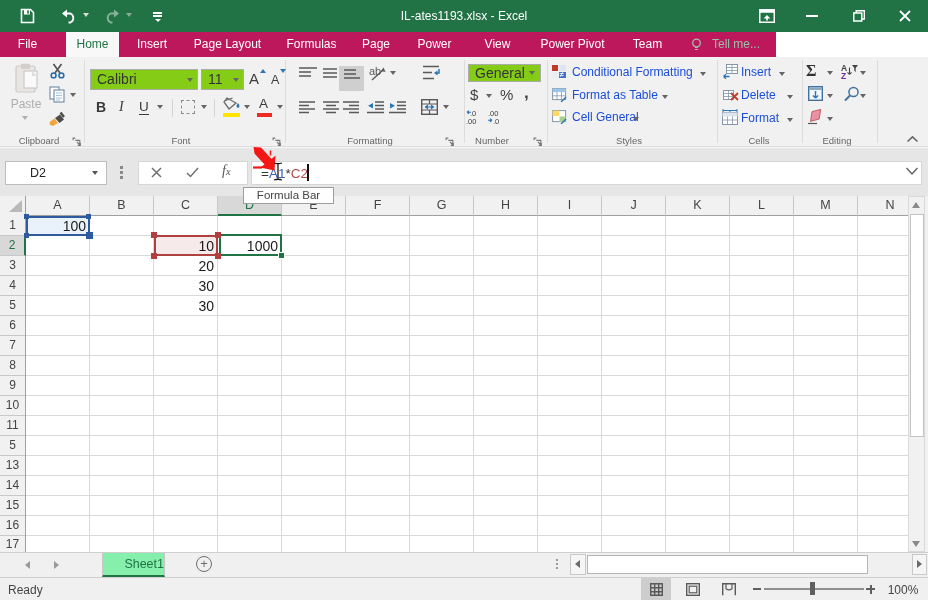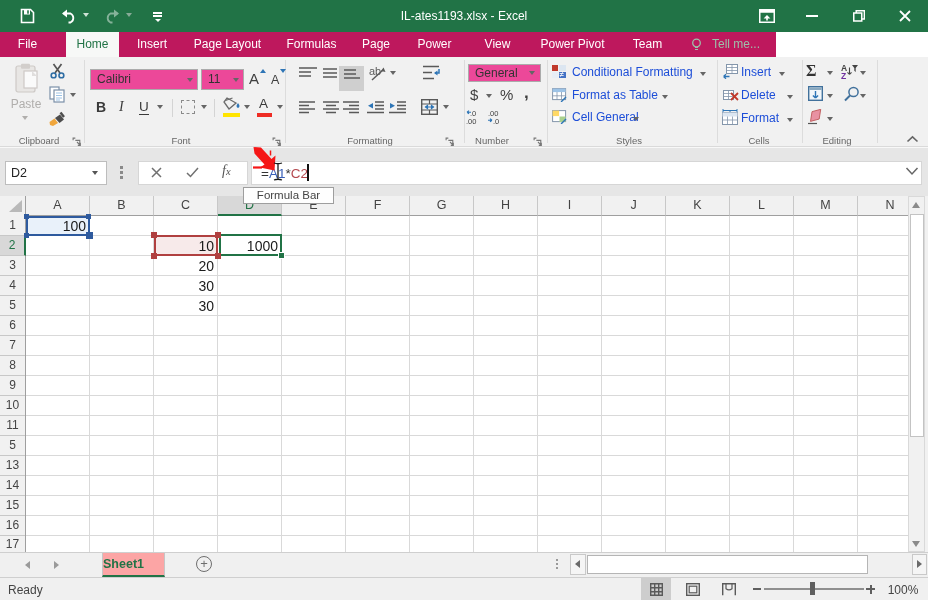--- a/index.html
+++ b/index.html
@@ -9,21 +9,21 @@
 #title .t{color:#fff;font-size:12px}
 
 #tabs{left:0;top:32px;width:776px;height:25px;background:#be185d}
 .tab{position:absolute;top:0;height:25px;line-height:25px;color:#fff;font-size:12px;text-align:center}
 #hometab{background:#f7f8f7;color:#217346}
 
 #ribbon{left:0;top:57px;width:928px;height:90px;background:#f1f1f1;border-bottom:1px solid #dadada}
 .gsep{position:absolute;top:3px;height:83px;width:1px;background:#dcdcdc}
 .glabel{position:absolute;top:78px;height:12px;line-height:12px;font-size:9.5px;color:#666;text-align:center;width:90px}
 .rtext{font-size:12px;color:#1d4ed8}
-.combo{position:absolute;background:#ec4899;border:1px solid #ababab;font-size:12px;color:#333}
+.combo{position:absolute;background:#84cc16;border:1px solid #ababab;font-size:14px;color:#333}
 .dar{position:absolute;width:0;height:0;border-left:3.5px solid transparent;border-right:3.5px solid transparent;border-top:4px solid #656565}
 .launch{position:absolute;width:10px;height:10px}
 
 #fbar{left:0;top:148px;width:928px;height:48px;background:#e6e6e6}
 .wbox{position:absolute;background:#fff;border:1px solid #bdbdbd}
 
 #grid{left:0;top:196px;width:928px;height:356px;background:#fff}
 .colhdr{position:absolute;top:0;height:20px;line-height:19px;border-bottom:1px solid #9f9f9f;text-align:center;font-size:12.5px;color:#444;border-right:1px solid #c8c8c8;background:#f1f1f1}
 .rowhdr{position:absolute;left:0;width:25px;height:20px;line-height:19px;text-align:center;font-size:12px;color:#444;border-bottom:1px solid #c8c8c8;background:#f1f1f1}
 .cellv{position:absolute;height:20px;line-height:20px;text-align:right;font-size:14px;color:#1a1a1a}
@@ -311,21 +311,21 @@
  <div class="dar" style="left:860px;top:37px"></div>
  <svg class="a" style="left:807px;top:52px" width="17" height="16" viewBox="0 0 17 16">
         <path d="M6 2 L15 2 L11 11 L2 11z" fill="#e891a2" stroke="#b55" stroke-width="0.8" transform="rotate(-15 8 6)"></path>
         <path d="M1 14.5 h9" stroke="#555" stroke-width="1.2"></path>
       </svg>
  <div class="dar" style="left:827px;top:60px"></div>
 </div>
 
 <div class="a" style="left:0;top:147px;width:928px;height:4px;background:#f8f8f8"></div>
 <div class="a" id="fbar">
- <div class="wbox" style="left:5px;top:13px;width:102px;height:24px;font-size:12.5px;color:#222;line-height:22px;padding-left:5px">D2</div>
+ <div class="wbox" style="left:5px;top:13px;width:102px;height:24px;font-size:12.5px;color:#222;line-height:22px;padding-left:24px">D2</div>
  <div class="dar" style="left:92px;top:23px;border-top-color:#555"></div>
  <div class="a" style="left:120px;top:18px;width:2.5px;height:2.5px;background:#8a8a8a;box-shadow:0 5px 0 #8a8a8a,0 10px 0 #8a8a8a"></div>
  <div class="wbox" style="left:138px;top:13px;width:110px;height:24px;border-color:#d6d6d6"></div>
  <div class="wbox" style="left:251px;top:13px;width:671px;height:24px;border-color:#d6d6d6"></div>
  <svg class="a" style="left:151px;top:19px" width="11" height="11" viewBox="0 0 11 11">
         <path d="M1 1 L10 10 M10 1 L1 10" stroke="#707070" stroke-width="1.5"></path>
       </svg>
  <svg class="a" style="left:186px;top:19px" width="13" height="11" viewBox="0 0 13 11">
         <path d="M1 6 L4.5 9.5 L12 1" fill="none" stroke="#707070" stroke-width="1.5"></path>
       </svg>
@@ -412,21 +412,21 @@
       <path d="M19.5 3.5 v5" stroke="#f51616" stroke-width="1.5"></path>
     </svg>
 <svg class="a" style="left:273px;top:162px;z-index:31" width="10" height="19" viewBox="0 0 10 19">
       <path d="M1 1 q4 1.5 8 0 M1 18 q4 -1.5 8 0 M5 1.5 v16" fill="none" stroke="#1a1a1a" stroke-width="1.3"></path>
     </svg>
 <div class="a" style="left:243px;top:187px;width:91px;height:17px;background:#fefefe;border:1px solid #9e9e9e;z-index:40;font-size:11.5px;color:#444;line-height:15px;text-align:center">Formula Bar</div>
 
 <div class="a" id="sheetbar">
  <div class="a" style="left:25px;top:8px;width:0;height:0;border-top:4px solid transparent;border-bottom:4px solid transparent;border-right:5px solid #9a9a9a"></div>
  <div class="a" style="left:54px;top:8px;width:0;height:0;border-top:4px solid transparent;border-bottom:4px solid transparent;border-left:5px solid #9a9a9a"></div>
- <div class="a" style="left:102px;top:0;width:63px;height:24px;background:#fca5a5;border-left:1px solid #c6c6c6;border-right:1px solid #c6c6c6;border-bottom:2px solid #217346;color:#217346;font-weight:bold;font-size:12.5px;text-align:left;line-height:22px">Sheet1</div>
+ <div class="a" style="left:102px;top:0;width:63px;height:24px;background:#86efac;border-left:1px solid #c6c6c6;border-right:1px solid #c6c6c6;border-bottom:2px solid #217346;color:#217346;font-weight:normal;font-size:12.5px;text-align:right;line-height:22px">Sheet1</div>
  <div class="a" style="left:196px;top:3px;width:16px;height:16px;border:1px solid #6e6e6e;border-radius:50%;color:#6e6e6e;font-size:13px;line-height:14px;text-align:center">+</div>
  <div class="a" style="left:556px;top:6px;width:2px;height:2px;background:#9a9a9a;box-shadow:0 4px 0 #9a9a9a,0 8px 0 #9a9a9a"></div>
  <div class="a" style="left:570px;top:1px;width:16px;height:21px;background:#f5f5f5;border:1px solid #c9c9c9"></div>
  <div class="a" style="left:575px;top:7px;width:0;height:0;border-top:4px solid transparent;border-bottom:4px solid transparent;border-right:5px solid #6a6a6a"></div>
  <div class="a" style="left:587px;top:2px;width:281px;height:19px;background:#fff;border:1px solid #b5b5b5"></div>
  <div class="a" style="left:912px;top:1px;width:15px;height:21px;background:#f5f5f5;border:1px solid #c9c9c9"></div>
  <div class="a" style="left:917px;top:7px;width:0;height:0;border-top:4px solid transparent;border-bottom:4px solid transparent;border-left:5px solid #6a6a6a"></div>
 </div>
 
 <div class="a" id="status">

